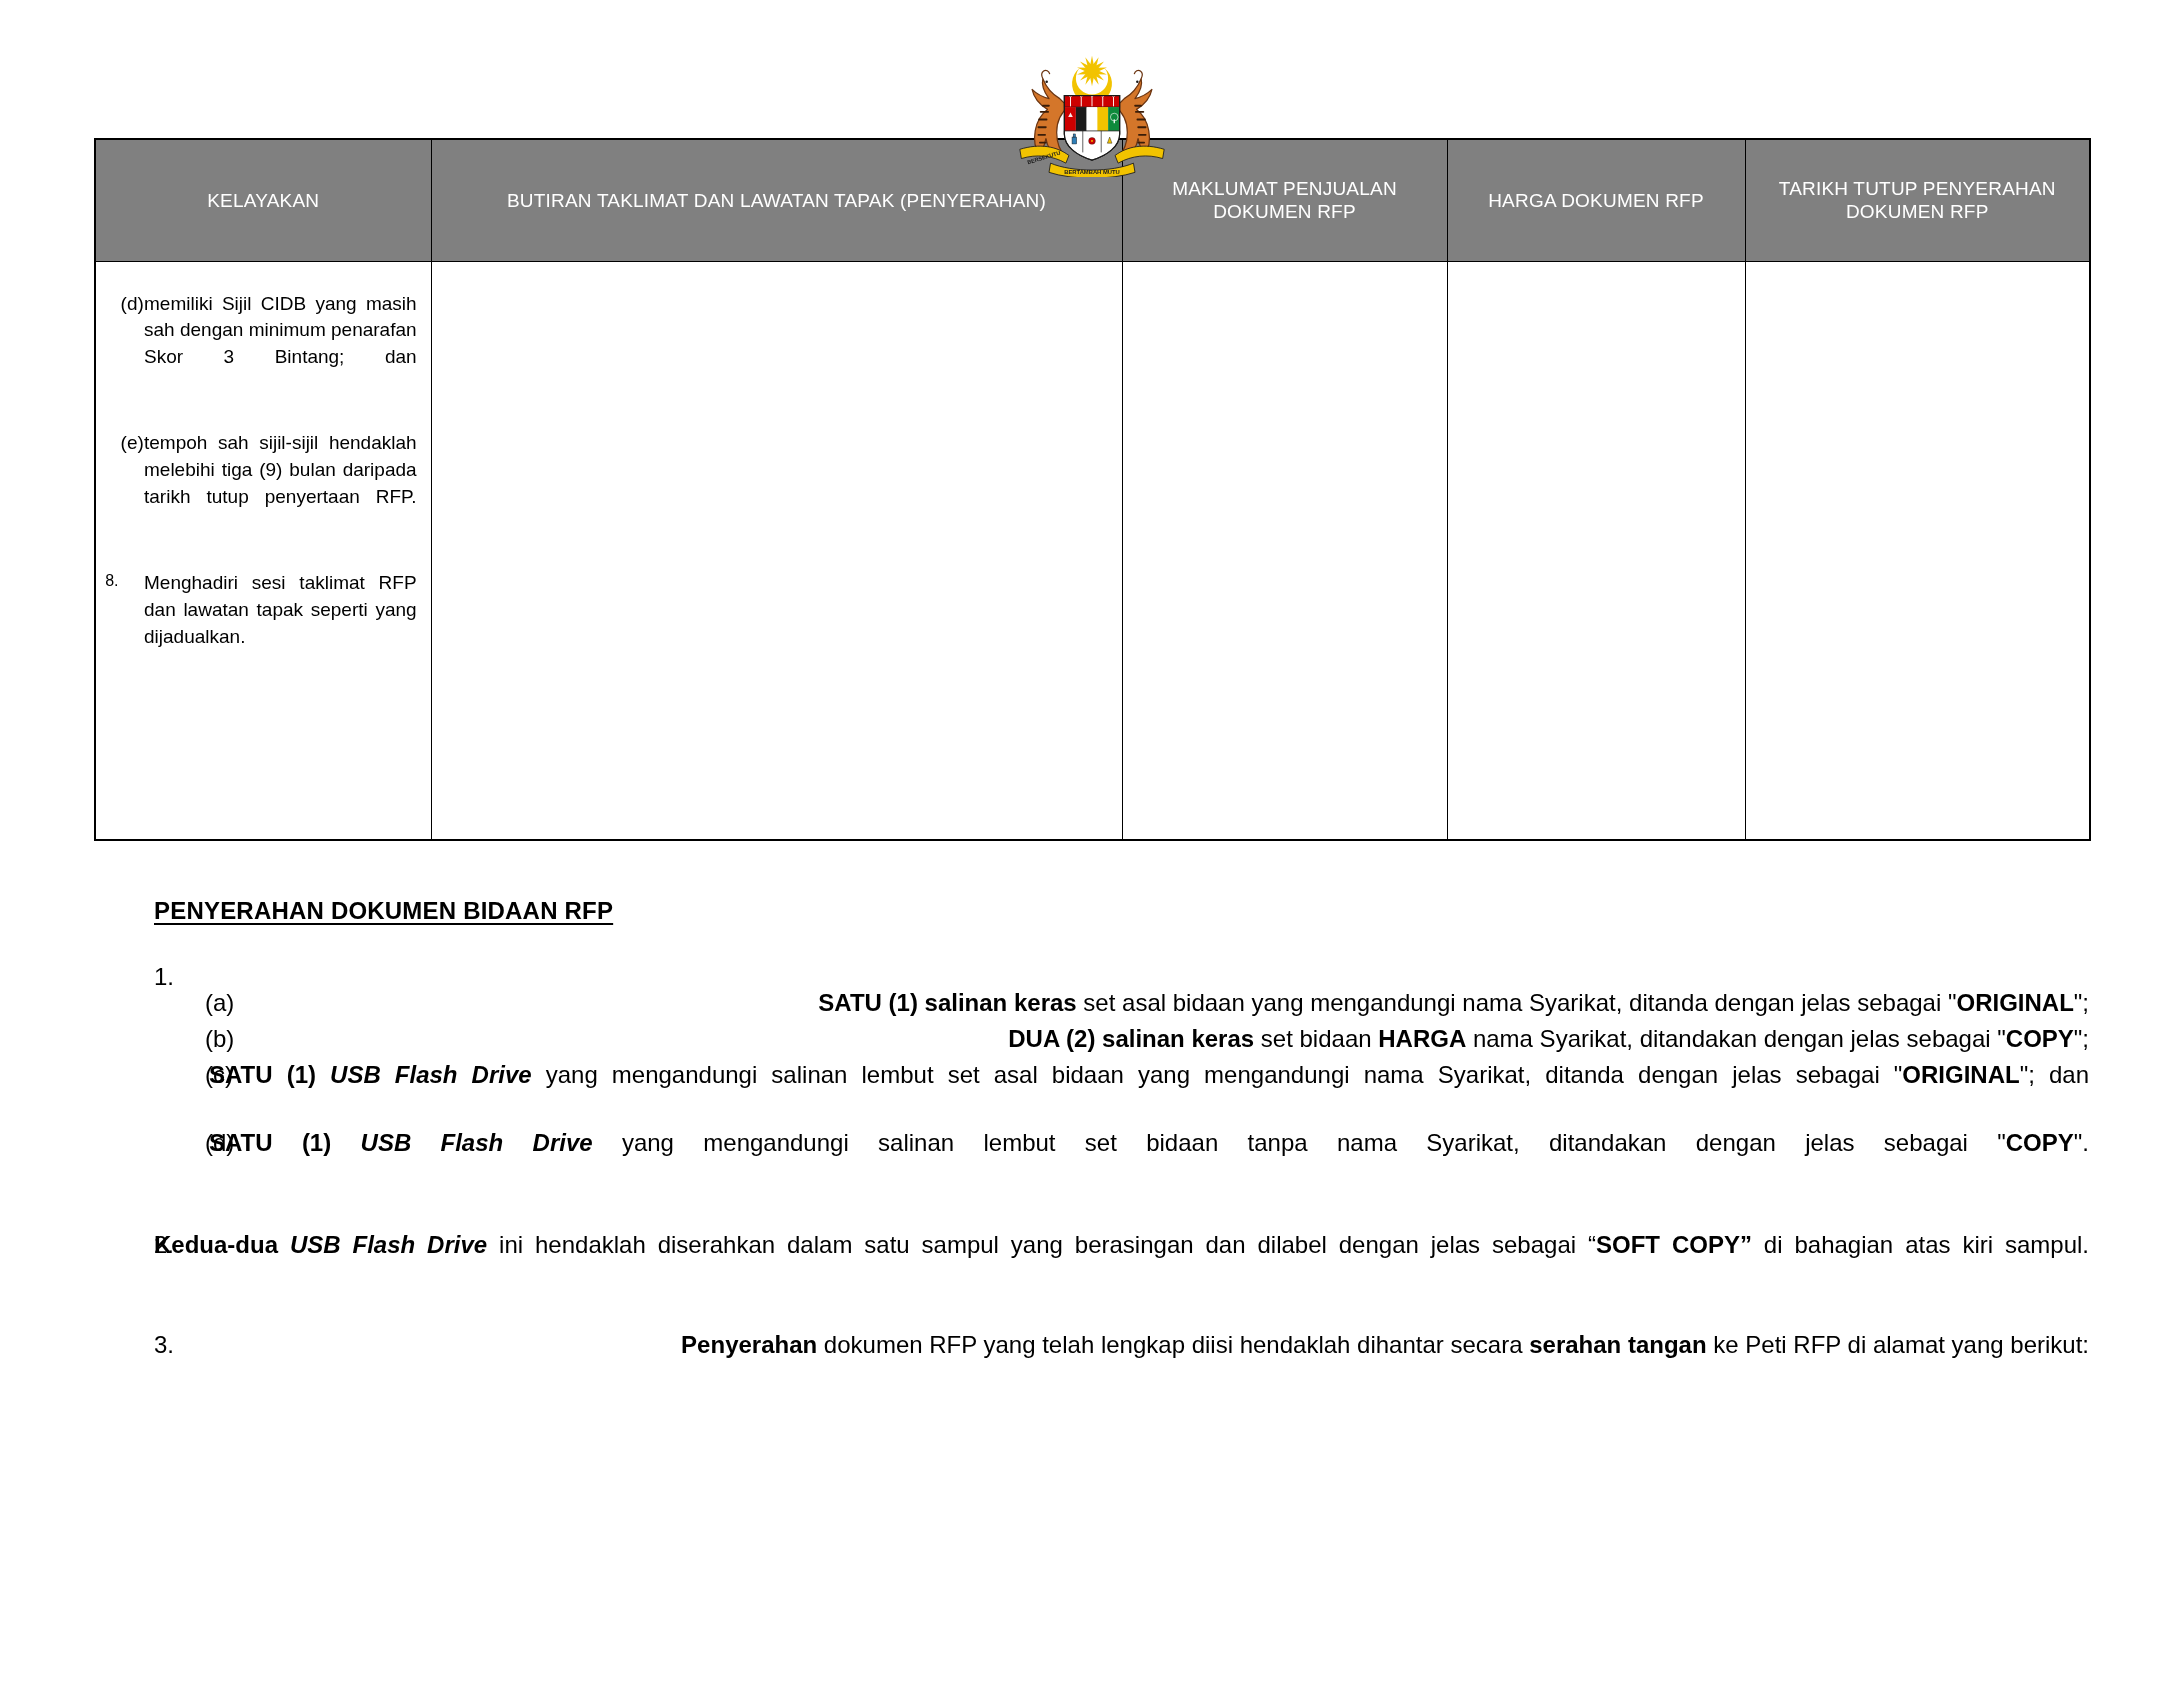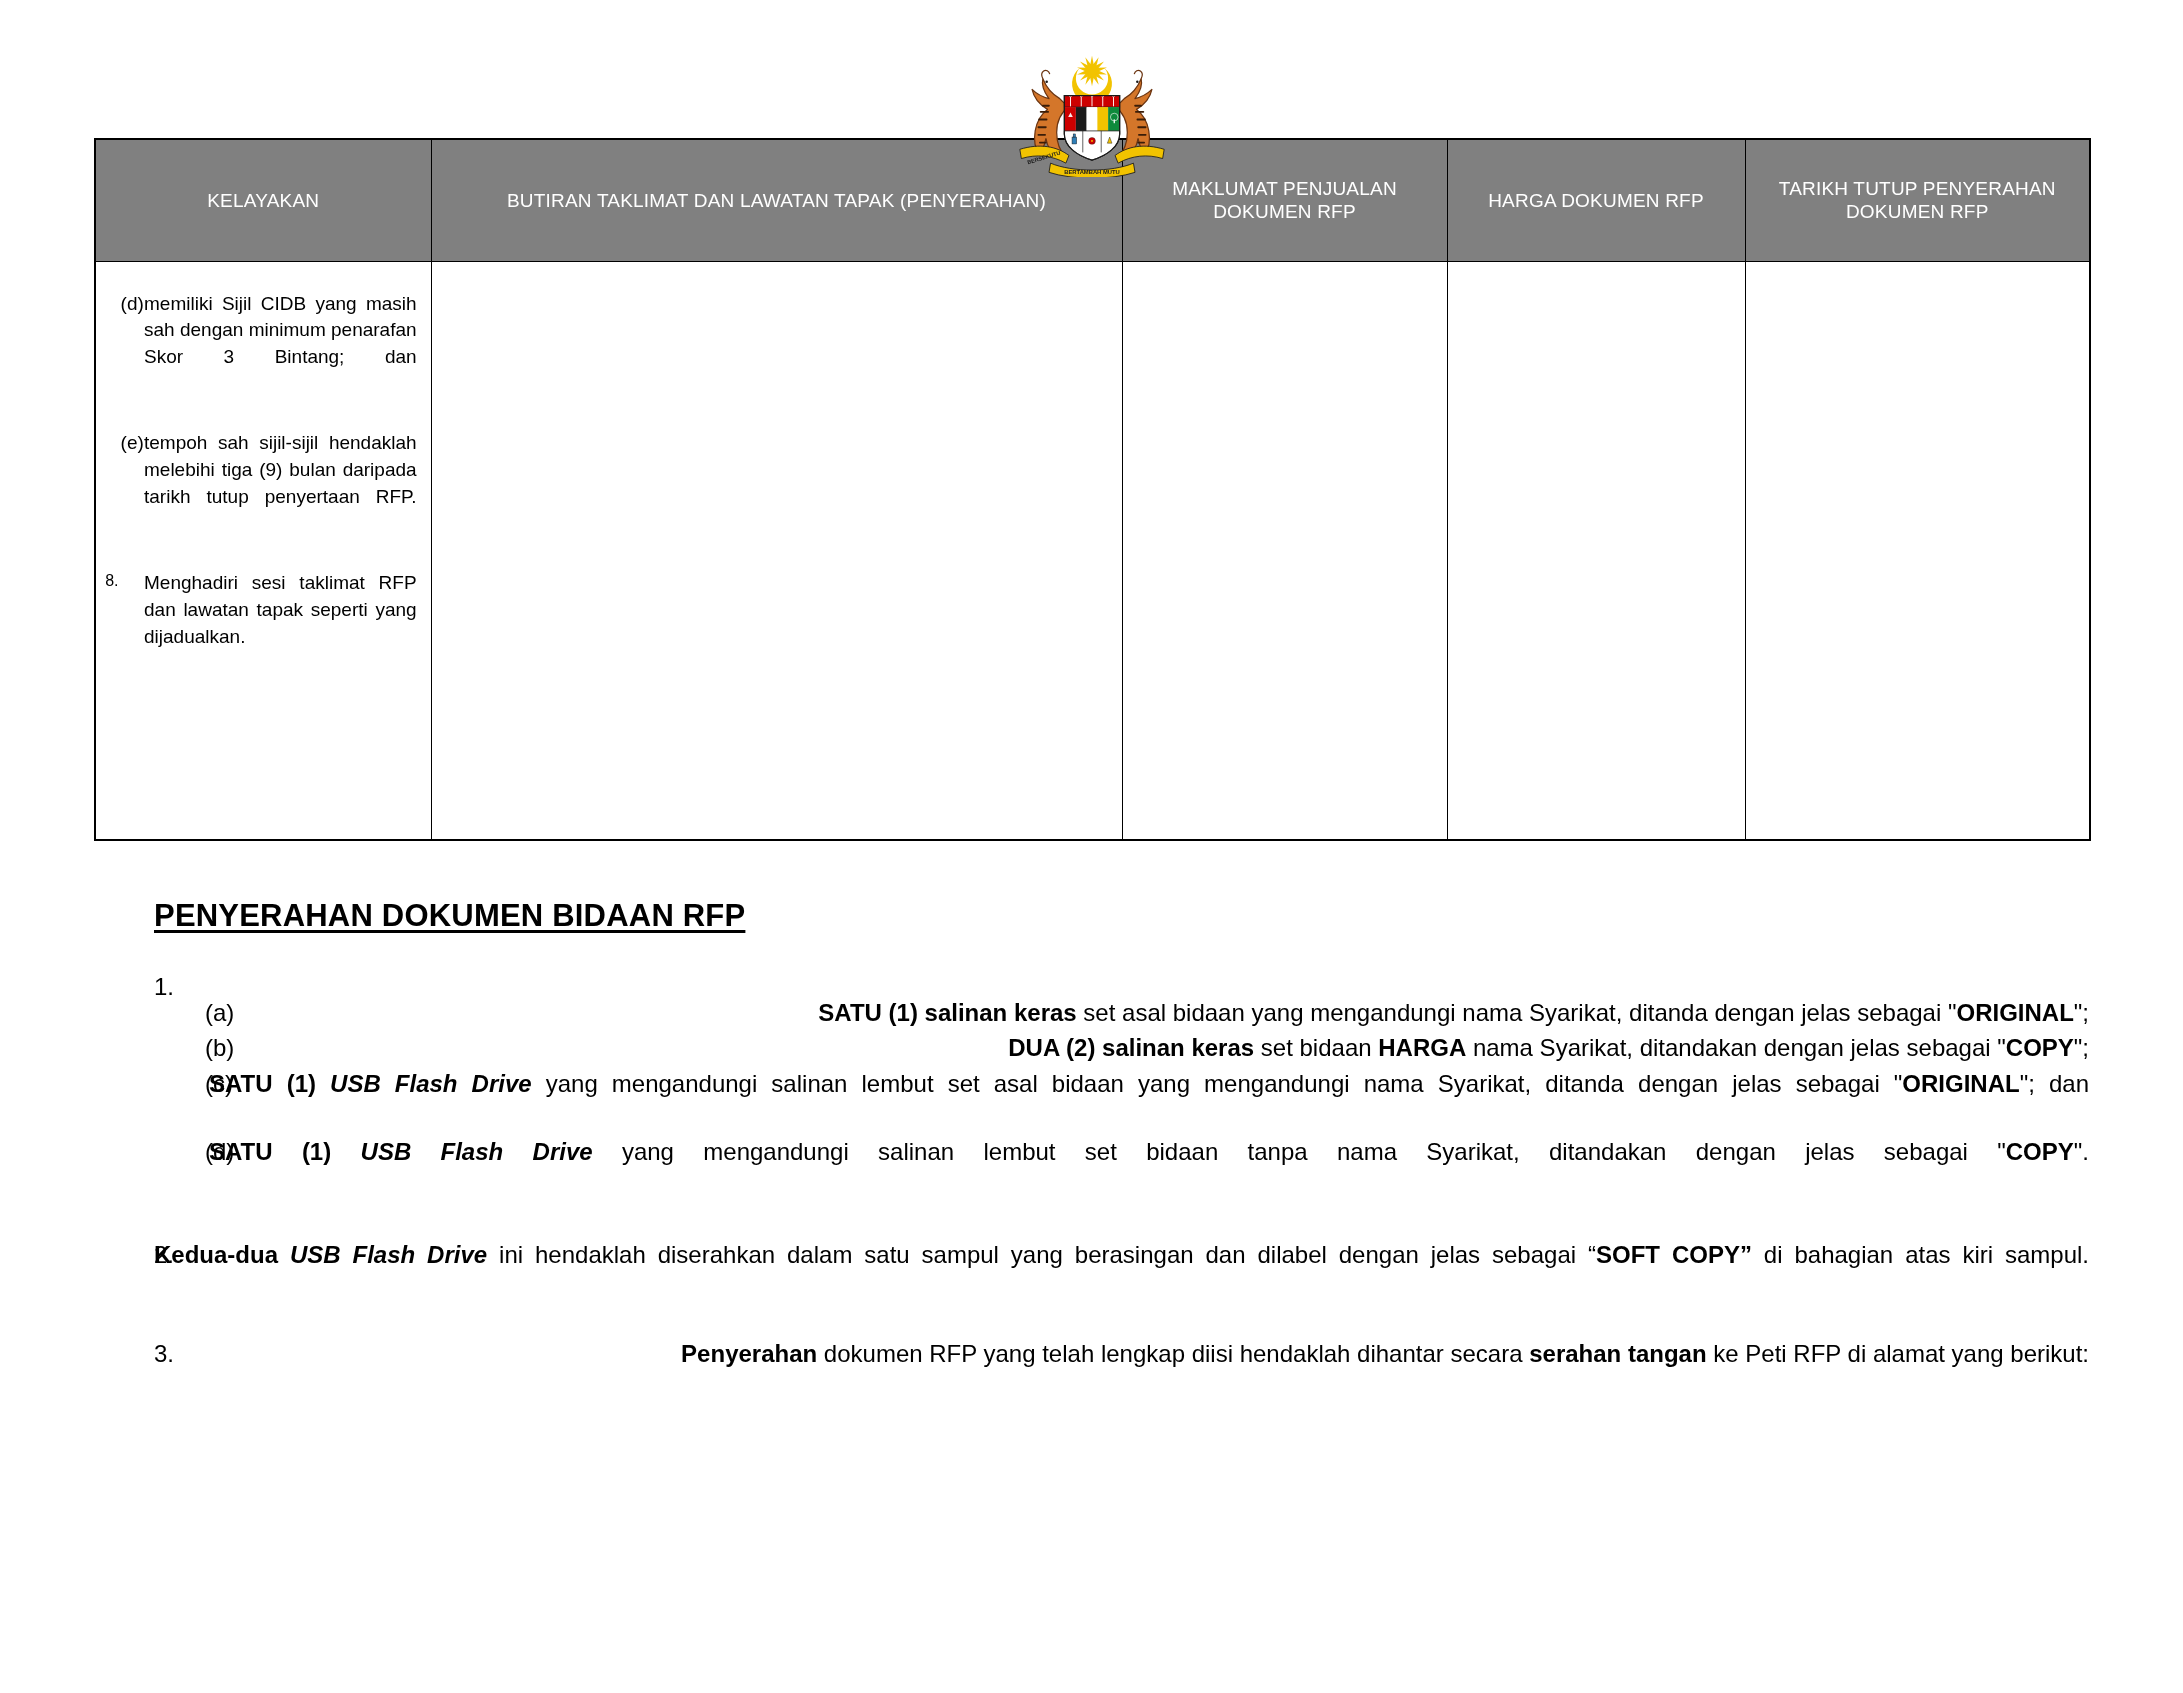--- a/index.html
+++ b/index.html
@@ -117,21 +117,21 @@
 
   
   .doc-body {
     padding: 0 94px 0 94px;
     box-sizing: border-box;
     margin-top: 37px;
     font-size: 24px;
     line-height: 1.36;
   }
   h2.section-title {
-    font-size: 31px;
+    font-size: 24px;
     font-weight: bold;
     text-decoration: underline;
     text-underline-offset: 3.8px;
     margin: 0 0 0 60px;
     padding: 0;
     letter-spacing: 0.2px;
   }
 
   ol.lvl1 {
     list-style: none;

